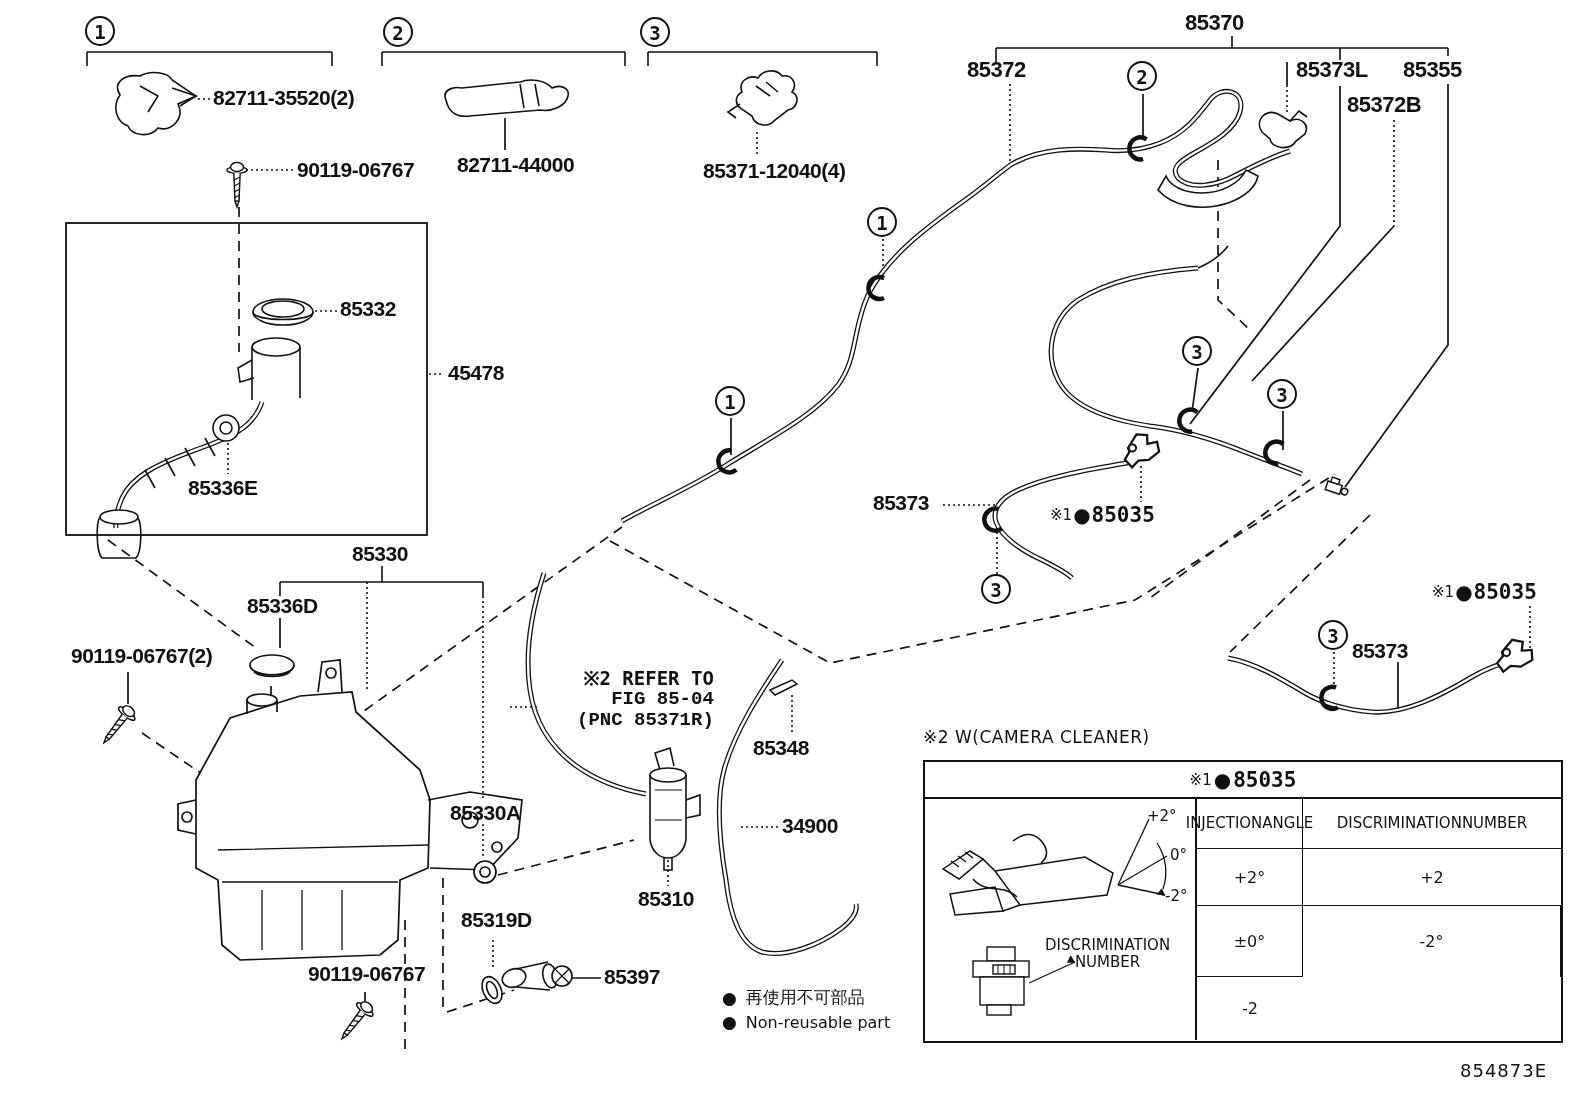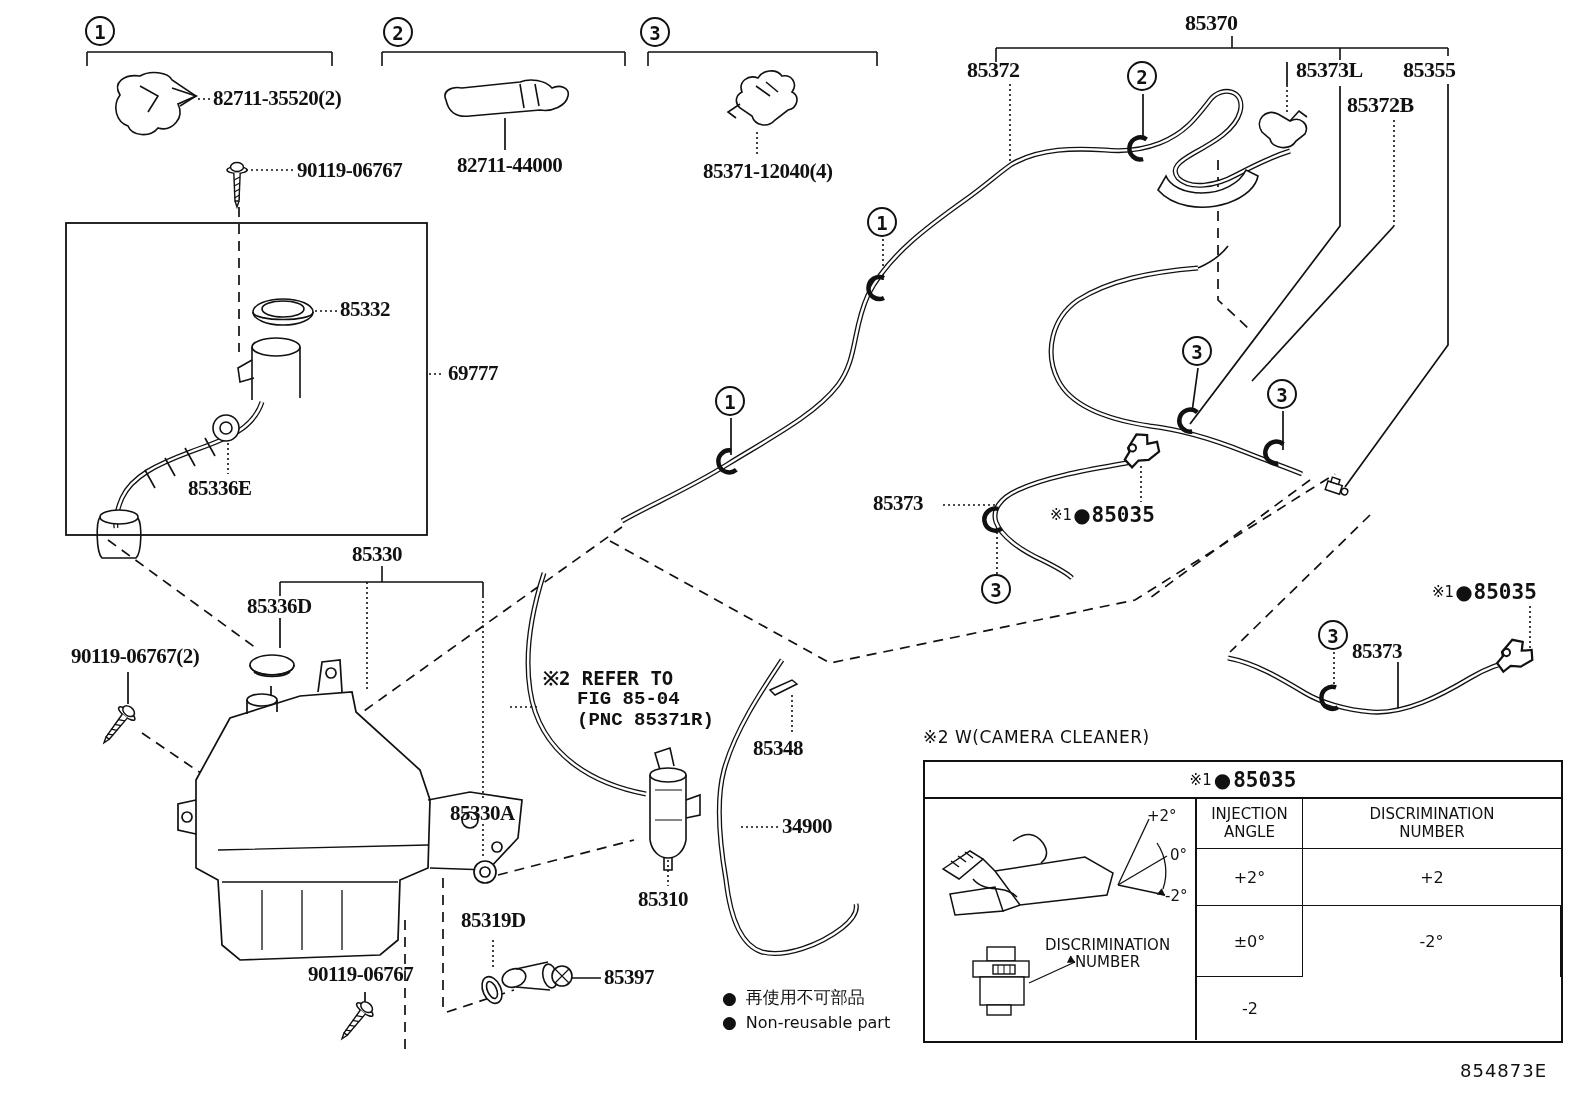--- a/index.html
+++ b/index.html
@@ -1,47 +1,47 @@
 <!DOCTYPE html>
 <html><head>
 <meta charset="utf-8">
 <style>
   html,body{margin:0;padding:0;background:#fff;}
   .stage{position:relative;width:1592px;height:1099px;background:#fff;color:#111;
          font-family:"DejaVu Sans",sans-serif;overflow:hidden;}
   .art{position:absolute;left:0;top:0;}
-  .plabel{position:absolute;font-family:Liberation Serif, serif;font-weight:bold;
+  .plabel{position:absolute;font-family:Liberation Sans, sans-serif;font-weight:bold;
           font-size:21px;letter-spacing:-0.5px;white-space:nowrap;line-height:1.05;}
   .plabel.big{font-size:22px;}
   .callout{position:absolute;width:30px;height:30px;border:2px solid #111;border-radius:50%;
            text-align:center;line-height:28px;font-family:"DejaVu Sans Mono",monospace;
            font-weight:bold;font-size:19px;background:#fff;box-sizing:border-box;}
   .note3{position:absolute;font-family:"DejaVu Sans Mono",monospace;font-weight:bold;
-         font-size:19px;line-height:21px;white-space:nowrap;}
+         font-size:19px;line-height:21px;white-space:nowrap;text-align:right;}
   .note3 .ind{padding-left:34px;font-family:Liberation Mono, monospace;}
   .n85035{position:absolute;white-space:nowrap;display:flex;align-items:center;gap:1px;}
   .n85035 .pre{font-size:15px;font-family:"DejaVu Sans",sans-serif;}
   .n85035 .bul{font-size:20px;line-height:20px;}
   .n85035 .num{font-family:"DejaVu Sans Mono",monospace;font-weight:bold;font-size:21px;}
   .camnote{position:absolute;font-size:17px;letter-spacing:0.5px;}
   .legend{position:absolute;font-size:16px;}
   .legend .row{display:flex;align-items:center;gap:9px;margin-bottom:3px;}
   .legend .b{font-size:17px;}
   .legend .ja{font-size:17px;}
   .docnum{position:absolute;font-size:18px;letter-spacing:1px;}
   
   .spec{position:absolute;left:923px;top:760px;width:640px;height:283px;
         border:2.5px solid #111;box-sizing:border-box;background:#fff;}
   .spec-title{height:37px;border-bottom:2px solid #111;display:flex;align-items:center;
               justify-content:center;gap:2px;box-sizing:border-box;}
   .spec-body{display:flex;height:241px;}
   .spec-art{width:272px;border-right:2px solid #111;position:relative;box-sizing:border-box;flex:none;}
   .spec-grid{flex:1;display:grid;grid-template-columns:106px 1fr;
              grid-template-rows:50px 57px 71px 1fr;}
-  .cell{display:flex;flex-direction:column;align-items:center;justify-content:center;
+  .cell{display:flex;flex-direction:row;align-items:center;justify-content:center;
         font-size:16px;box-sizing:border-box;border-bottom:1.5px solid #111;}
   .cell.hdr{font-size:15px;line-height:1.15;}
   .cell.c1{border-right:1.5px solid #111;}
   .cell.last{border-bottom:none;}
   .fanlbl{position:absolute;font-size:15px;font-family:"DejaVu Sans",sans-serif;}
   .disc2{position:absolute;font-size:15px;line-height:17px;text-align:center;white-space:nowrap;}
 </style>
 </head>
 <body>
 
@@ -287,21 +287,21 @@
   <div class="plabel" style="left:213px;top:87px">82711-35520(2)</div>
   <div class="plabel" style="left:297px;top:159px">90119-06767</div>
   <div class="plabel" style="left:457px;top:154px">82711-44000</div>
   <div class="plabel" style="left:703px;top:160px">85371-12040(4)</div>
   <div class="plabel big" style="left:1185px;top:11px">85370</div>
   <div class="plabel big" style="left:967px;top:58px">85372</div>
   <div class="plabel big" style="left:1296px;top:58px">85373L</div>
   <div class="plabel big" style="left:1403px;top:58px">85355</div>
   <div class="plabel big" style="left:1347px;top:93px">85372B</div>
   <div class="plabel" style="left:340px;top:298px">85332</div>
-  <div class="plabel" style="left:448px;top:362px">69777</div>
+  <div class="plabel" style="left:448px;top:362px">45478</div>
   <div class="plabel" style="left:188px;top:477px">85336E</div>
   <div class="plabel" style="left:352px;top:543px">85330</div>
   <div class="plabel" style="left:247px;top:595px">85336D</div>
   <div class="plabel" style="left:71px;top:645px">90119-06767(2)</div>
   <div class="plabel" style="left:450px;top:802px">85330A</div>
   <div class="plabel" style="left:461px;top:909px">85319D</div>
   <div class="plabel" style="left:604px;top:966px">85397</div>
   <div class="plabel" style="left:308px;top:963px">90119-06767</div>
   <div class="plabel" style="left:638px;top:888px">85310</div>
   <div class="plabel" style="left:782px;top:815px">34900</div>

